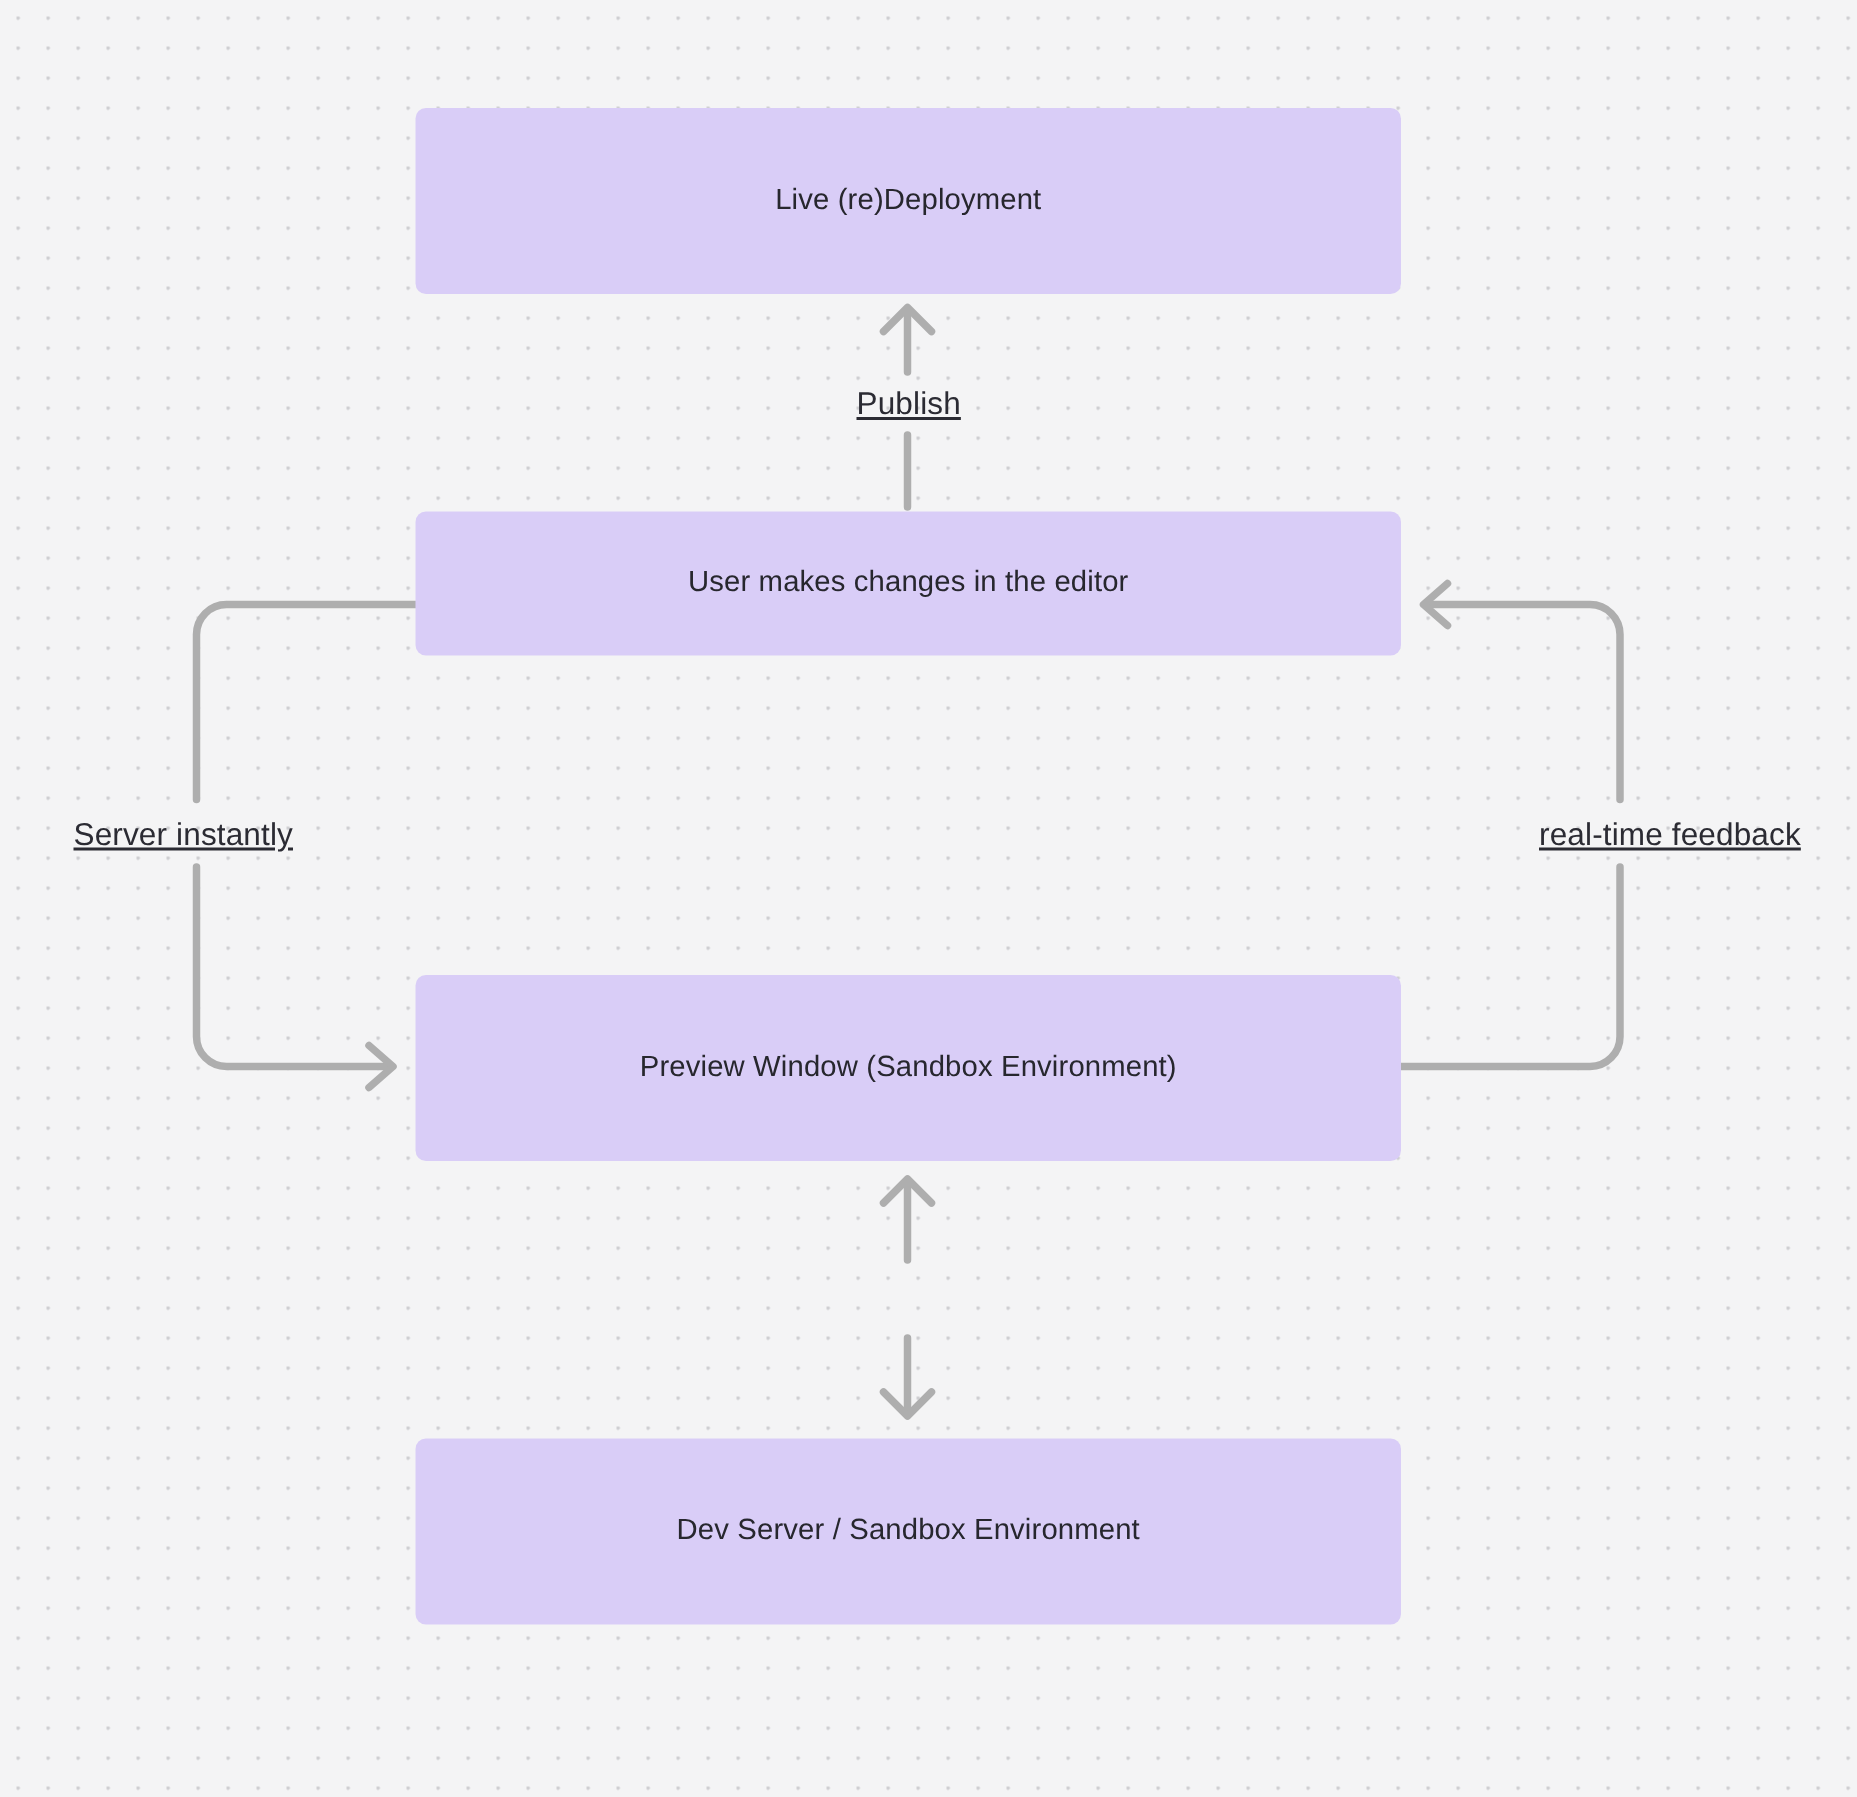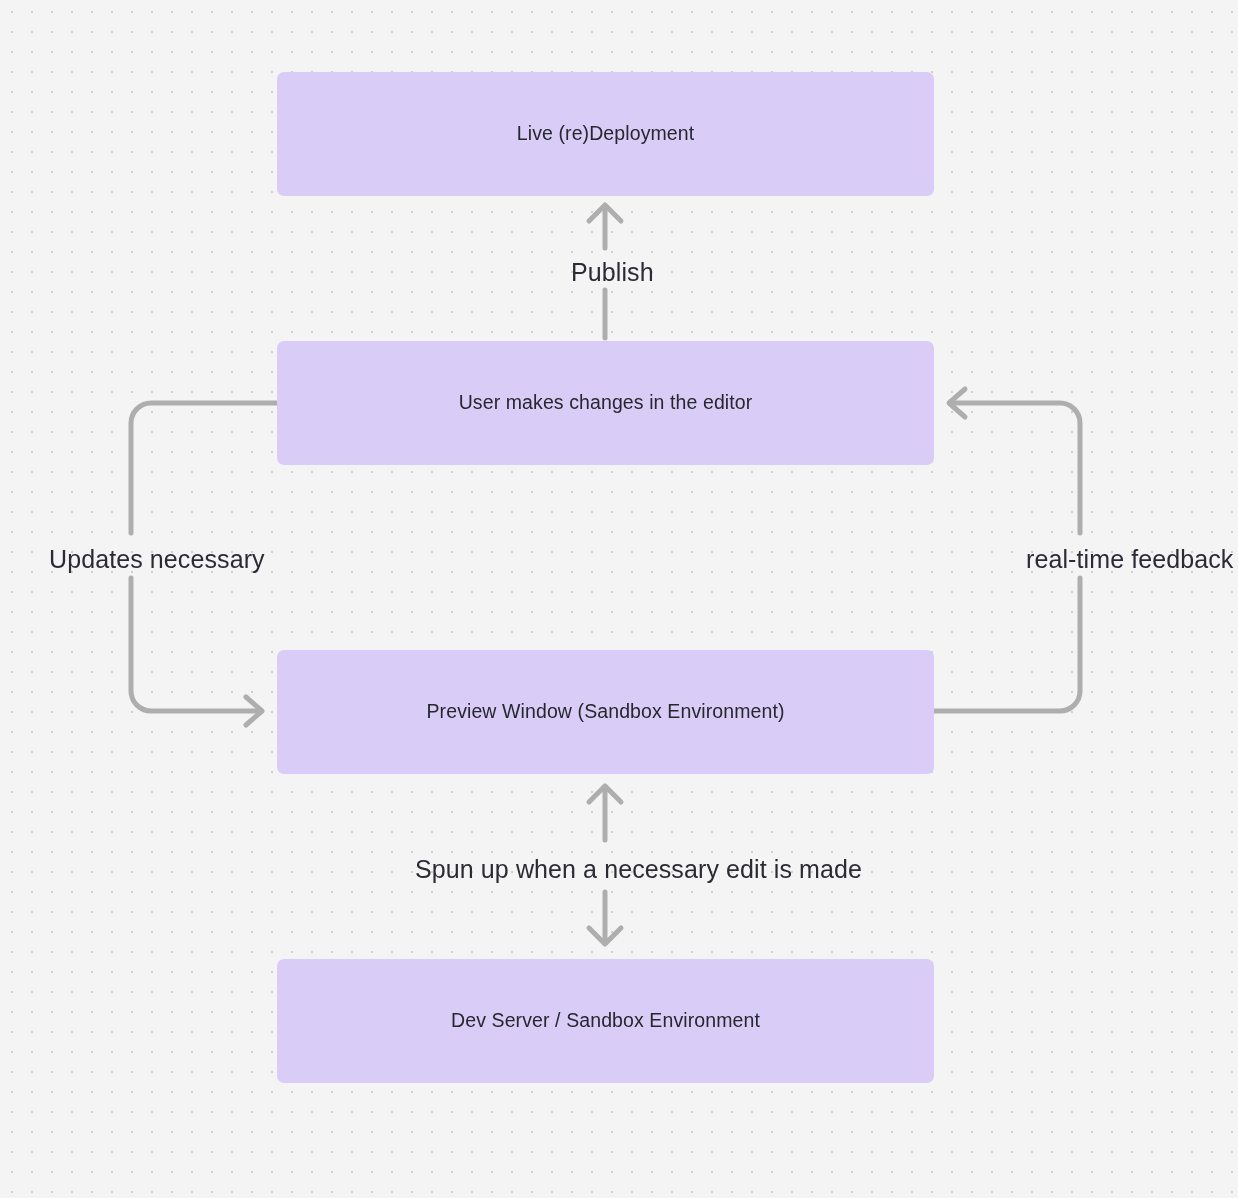--- a/index.html
+++ b/index.html
@@ -34,21 +34,21 @@
     justify-content: center;
     color: #27272e;
     font-size: 19.5px;
     letter-spacing: 0.1px;
     text-align: center;
     line-height: 1.2;
     user-select: none;
   }
 
   #node-live        { left: 277px; top: 72px;  width: 657px; height: 124px; }
-  #node-user        { left: 277px; top: 341px; width: 657px; height: 124px; }
+  #node-user        { left: 277px; top: 341px; width: 657px; height: 96px; }
   #node-preview     { left: 277px; top: 650px; width: 657px; height: 124px; }
   #node-devserver   { left: 277px; top: 959px; width: 657px; height: 124px; }
 
   
   #edges {
     position: absolute;
     left: 0;
     top: 0;
     width: 1238px;
     height: 1198px;
@@ -61,25 +61,26 @@
     stroke: #aeaeae;
     stroke-width: 5;
     stroke-linecap: round;
     stroke-linejoin: round;
   }
 
   
   .edge-label {
     position: absolute;
     color: #2b2b33;
-    font-size: 25px;
+    font-size: 21px;
     letter-spacing: 0.1px;
     white-space: nowrap;
     user-select: none;
     background: transparent;
+    text-decoration: underline;
   }
   #label-publish      { left: 571px;  top: 258px;  }
   #label-updates      { left: 49px;   top: 545px;  }
   #label-realtime     { left: 987px;  top: 545px; margin-left: 39px;  }
   #label-spunup       { left: 415px;  top: 855px;  }
 </style>
 </head>
 <body>
 
 <div id="canvas">
@@ -133,19 +134,18 @@
   <div id="node-devserver" class="node">
     <span>Dev Server / Sandbox Environment</span>
   </div>
 
   <div id="node-preview" class="node">
     <span>Preview Window (Sandbox Environment)</span>
   </div>
 
   <div id="label-publish" class="edge-label">Publish</div>
 
-  <div id="label-updates" class="edge-label">Updates necessary</div>
+  <div id="label-updates" class="edge-label">Server instantly</div>
 
   <div id="label-realtime" class="edge-label">real-time feedback</div>
 
-  <div id="label-spunup" class="edge-label">Spun up when a necessary edit is made</div>
 
 </div>
 
 </body></html>

